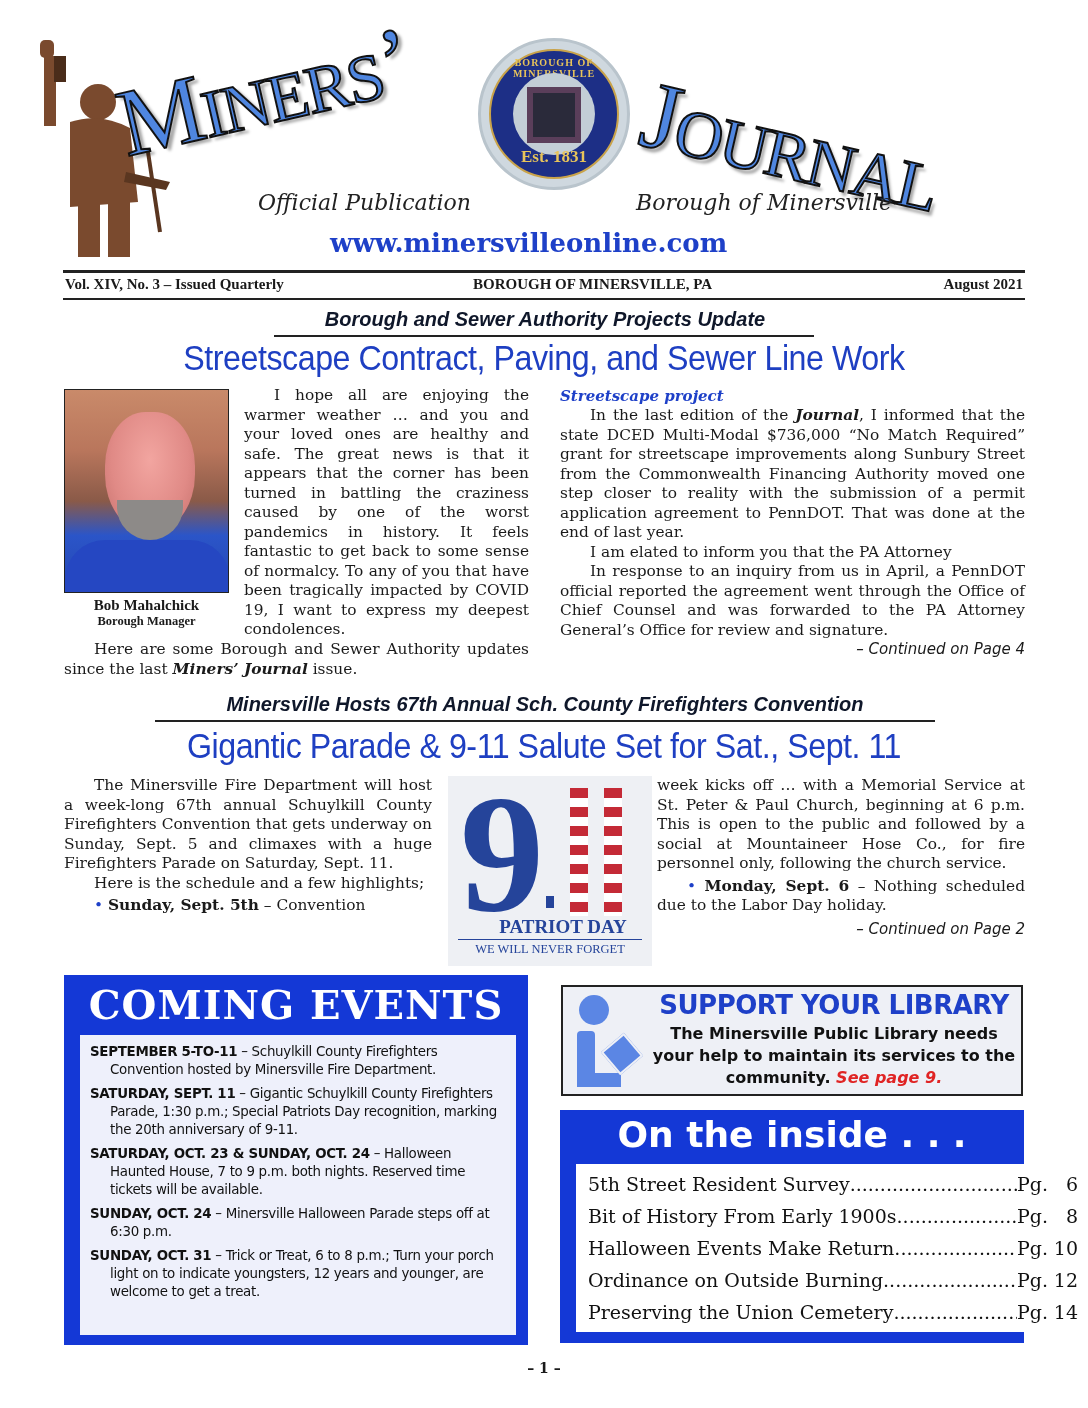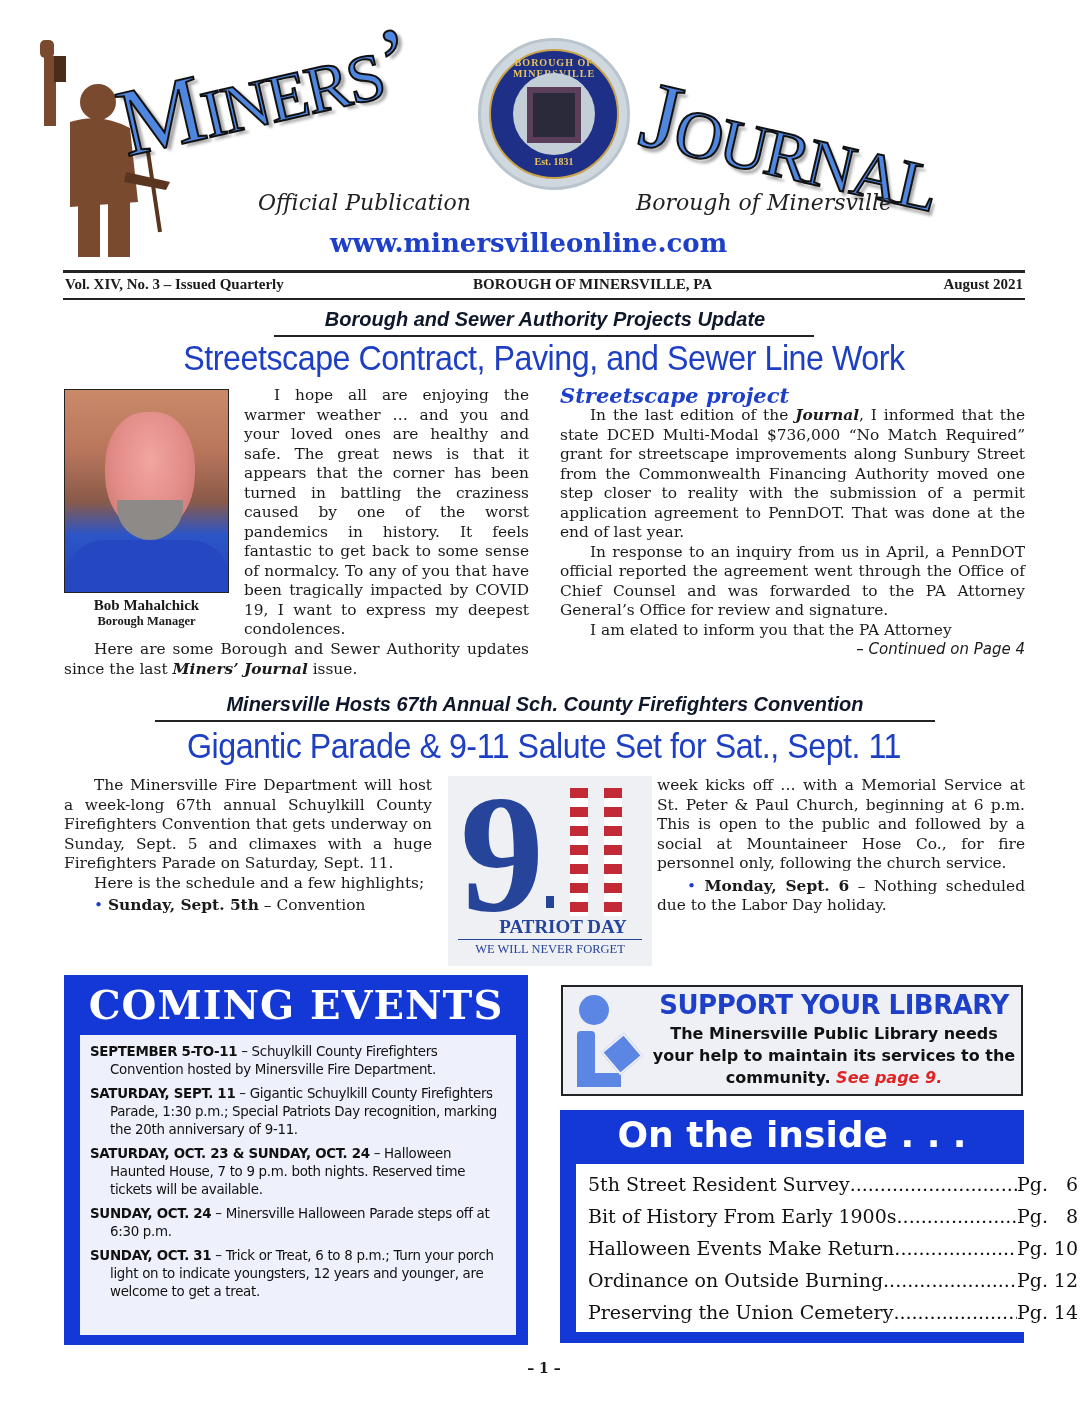--- a/index.html
+++ b/index.html
@@ -15,21 +15,21 @@
     font-size: 96px; color: #4f86e0; -webkit-text-stroke: 2px #111; text-shadow: 4px 4px 3px rgba(0,0,0,0.35);
     transform: rotate(13deg); transform-origin: left top; letter-spacing: -2px; font-variant: small-caps; }
   .seal { position: absolute; left: 478px; top: 38px; width: 152px; height: 152px; border-radius: 50%;
     background: #cfd8df; border: 3px solid #b9c4cc; }
   .seal-inner { position: absolute; left: 8px; top: 8px; width: 130px; height: 130px; border-radius: 50%;
     background: #1d2f86; border: 2px solid #c9a34a; }
   .seal-core { position: absolute; left: 22px; top: 22px; width: 82px; height: 82px; border-radius: 50%;
     background: #c3ced6; overflow: hidden; }
   .seal-mine { position: absolute; left: 14px; top: 14px; width: 54px; height: 56px; border: 6px solid #5a3e5a; background: #2a2a3a; }
   .seal-text { position: absolute; left: 0; right: 0; bottom: 10px; text-align: center; color: #e8c45a;
-    font-family: "Liberation Serif", serif; font-size: 10px; font-weight: bold; }
+    font-family: "Liberation Serif", serif; font-size: 17px; font-weight: bold; }
   .seal-toptext { position: absolute; left: 0; right: 0; top: 6px; text-align: center; color: #e8c45a;
     font-family: "Liberation Serif", serif; font-size: 10px; font-weight: bold; letter-spacing: 1px; }
   .sub-left { position: absolute; left: 258px; top: 190px; font-style: italic; font-size: 22px; color: #222; font-family: "DejaVu Serif", serif; }
   .sub-right { position: absolute; left: 636px; top: 190px; font-style: italic; font-size: 22px; color: #222; font-family: "DejaVu Serif", serif; }
   .website { position: absolute; left: 330px; top: 228px; font-family: "DejaVu Serif", serif; font-weight: bold;
     font-size: 26px; color: #1e40c8; }
 
   .rule-top { position: absolute; left: 63px; width: 962px; top: 270px; height: 3px; background: #222; }
   .rule-bot { position: absolute; left: 63px; width: 962px; top: 298px; height: 2px; background: #222; }
   .dateline { position: absolute; left: 63px; width: 962px; top: 275px; height: 22px;
@@ -50,21 +50,21 @@
     background: linear-gradient(180deg, #c98a6a 0%, #b9765c 30%, #8a5a48 55%, #2b55c8 72%, #2446b4 100%); overflow: hidden; }
   .photo-head { position: absolute; left: 40px; top: 22px; width: 90px; height: 120px; border-radius: 45% 45% 48% 48%;
     background: radial-gradient(ellipse at 50% 40%, #f2a5a0 0%, #e08a86 60%, #c5706c 100%); }
   .photo-beard { position: absolute; left: 52px; top: 110px; width: 66px; height: 40px; border-radius: 0 0 40px 40px; background: #8d8a88; }
   .photo-shirt { position: absolute; left: 0; top: 150px; width: 165px; height: 60px; background: #2547c2; border-radius: 40px 40px 0 0; }
   .caption-name { position: absolute; left: 64px; top: 597px; width: 165px; text-align: center;
     font-family: "Liberation Serif", serif; font-weight: bold; font-size: 15px; }
   .caption-role { position: absolute; left: 64px; top: 614px; width: 165px; text-align: center;
     font-family: "Liberation Serif", serif; font-weight: bold; font-size: 12.5px; }
 
-  .subhead-blue { font-family: "DejaVu Serif", serif; font-style: italic; font-weight: bold; color: #1e40c8; font-size: 21px; line-height: 20px; }
+  .subhead-blue { font-family: "DejaVu Serif", serif; font-style: italic; font-weight: bold; color: #1e40c8; font-size: 15px; line-height: 20px; }
   .continued { text-align: right; font-family: "DejaVu Sans", sans-serif; font-style: italic; font-size: 15px; }
 
   .patriot { position: absolute; left: 448px; top: 776px; width: 204px; height: 190px; background: #eef0f4; }
   .p-nine { position: absolute; left: 12px; top: 2px; font-family: "Liberation Serif", serif; font-weight: bold; font-size: 168px; line-height: 150px; color: #25449a; }
   .p-dot { position: absolute; left: 98px; top: 120px; width: 8px; height: 12px; background: #25449a; }
   .p-bar { position: absolute; top: 12px; width: 18px; height: 128px;
     background: repeating-linear-gradient(180deg, #c42a36 0px, #c42a36 10px, #ffffff 10px, #ffffff 19px); }
   .p-title { position: absolute; left: 0; right: 0; top: 140px; text-align: center; font-family: "Liberation Serif", serif; font-weight: bold; font-size: 19px; color: #25449a; padding-left: 26px; }
   .p-line { position: absolute; left: 10px; right: 10px; top: 163px; height: 1px; background: #25449a; }
   .p-sub { position: absolute; left: 0; right: 0; top: 166px; text-align: center; font-family: "Liberation Serif", serif; font-size: 12.5px; color: #25449a; }
@@ -163,22 +163,22 @@
   <p class="indent">I hope all are enjoying the warmer weather … and you and your loved ones are healthy and safe. The great news is that it appears that the corner has been turned in battling the craziness caused by one of the worst pandemics in history. It feels fantastic to get back to some sense of normalcy. To any of you that have been tragically impacted by COVID 19, I want to express my deepest condolences.</p>
 </div>
 <div class="body-text" style="position:absolute; left:64px; top:640px; width:465px;">
   <p class="indent"><span>Here are some Borough and Sewer Authority updates since the last </span><b><i>Miners’ Journal</i></b><span> issue.</span></p>
 </div>
 
 <div style="position:absolute; left:560px; top:386px; width:465px;">
   <div class="subhead-blue">Streetscape project</div>
   <div class="body-text">
     <p class="indent"><span>In the last edition of the </span><b><i>Journal</i></b><span>, I informed that the state DCED Multi-Modal $736,000 “No Match Required” grant for streetscape improvements along Sunbury Street from the Commonwealth Financing Authority moved one step closer to reality with the submission of a permit application agreement to PennDOT. That was done at the end of last year.</span></p>
+    <p class="indent">I am elated to inform you that the PA Attorney</p>
     <p class="indent">In response to an inquiry from us in April, a PennDOT official reported the agreement went through the Office of Chief Counsel and was forwarded to the PA Attorney General’s Office for review and signature.</p>
-    <p class="indent">I am elated to inform you that the PA Attorney</p>
   </div>
   <div class="continued">– Continued on Page 4</div>
 </div>
 
 <div class="kicker" style="left:140px; width:810px; top:693px;">Minersville Hosts 67th Annual Sch. County Firefighters Convention</div>
 <div class="kicker-rule" style="left:155px; width:780px; top:720px;"></div>
 <div class="headline" style="left:40px; width:1008px; top:726px;">Gigantic Parade &amp; 9-11 Salute Set for Sat., Sept. 11</div>
 
 <div class="body-text" style="position:absolute; left:64px; top:776px; width:368px;">
   <p class="indent">The Minersville Fire Department will host a week-long 67th annual Schuylkill County Firefighters Convention that gets underway on Sunday, Sept. 5 and climaxes with a huge Firefighters Parade on Saturday, Sept. 11.</p>
@@ -194,20 +194,21 @@
   <div class="p-title">PATRIOT DAY</div>
   <div class="p-line"></div>
   <div class="p-sub">WE WILL NEVER FORGET</div>
 </div>
 
 <div style="position:absolute; left:657px; top:776px; width:368px;">
   <div class="body-text">
     <p>week kicks off … with a Memorial Service at St. Peter &amp; Paul Church, beginning at 6 p.m. This is open to the public and followed by a social at Mountaineer Hose Co., for fire personnel only, following the church service.</p>
     <p class="indent" style="margin-top:3px;"><span class="bullet">•</span> <b>Monday, Sept. 6</b><span> – Nothing scheduled due to the Labor Day holiday.</span></p>
   </div>
+  <div class="continued" style="margin-top:4px;">– Continued on Page 2</div>
 </div>
 
 <div class="events">
   <div class="events-title">COMING EVENTS</div>
   <div class="events-inner">
     <div class="event"><b>SEPTEMBER 5-TO-11</b><span> – Schuylkill County Firefighters Convention hosted by Minersville Fire Department.</span></div>
     <div class="event"><b>SATURDAY, SEPT. 11</b><span> – Gigantic Schuylkill County Firefighters Parade, 1:30 p.m.; Special Patriots Day recognition, marking the 20th anniversary of 9-11.</span></div>
     <div class="event"><b>SATURDAY, OCT. 23 &amp; SUNDAY, OCT. 24</b><span> – Halloween Haunted House, 7 to 9 p.m. both nights. Reserved time tickets will be available.</span></div>
     <div class="event"><b>SUNDAY, OCT. 24</b><span> – Minersville Halloween Parade steps off at 6:30 p.m.</span></div>
     <div class="event"><b>SUNDAY, OCT. 31</b><span> – Trick or Treat, 6 to 8 p.m.; Turn your porch light on to indicate youngsters, 12 years and younger, are welcome to get a treat.</span></div>

